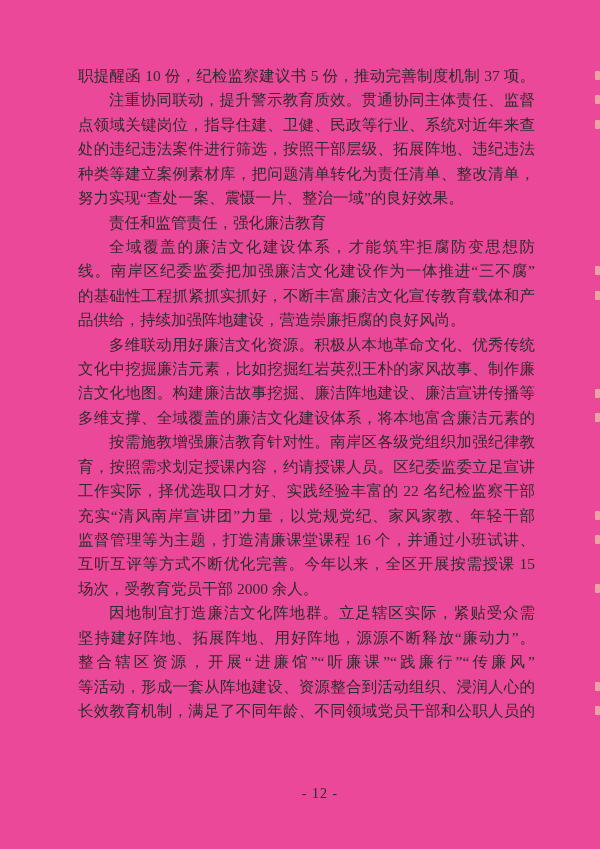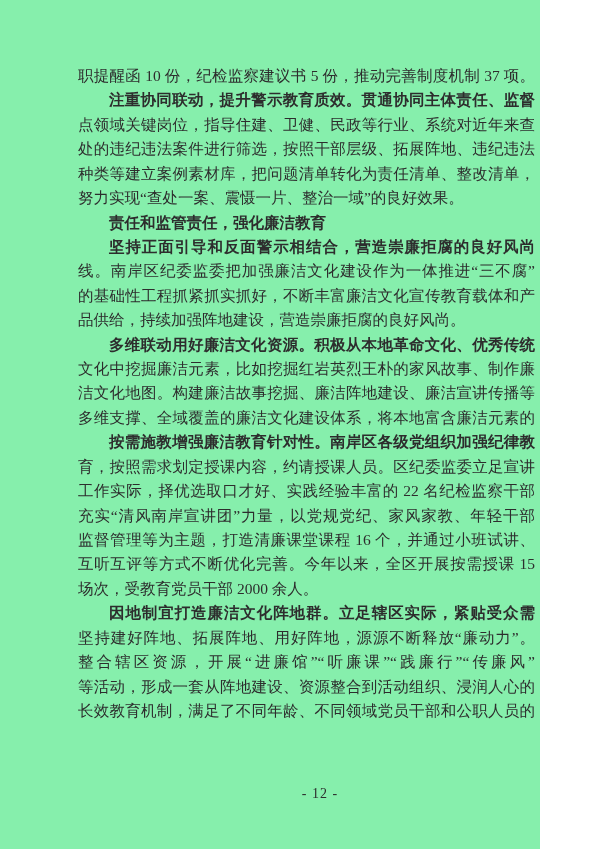--- a/index.html
+++ b/index.html
@@ -1,39 +1,39 @@
 <!DOCTYPE html>
 <html><head>
 <meta charset="utf-8">
 <style>
   html, body { margin: 0; padding: 0; }
   .page {
     position: relative;
-    width: 540px;
+    width: 600px;
     height: 849px;
-    background: #86efac;
+    background: #ec4899;
     overflow: hidden;
     font-family: "Liberation Serif", "DejaVu Serif", serif;
   }
   .text-block {
     position: absolute;
     left: 78px;
     top: 64px;
     width: 457px;
     color: #2d2d2d;
     font-size: 15.5px;
   }
   .line {
     height: 24.43px;
     line-height: 24.43px;
     overflow: hidden;
     white-space: normal;
     word-break: break-all;
   }
-  .line.indent { text-indent: 31px; font-weight: bold; }
+  .line.indent { text-indent: 31px; }
   .line.fill {
     text-align: justify;
     text-align-last: justify;
     text-justify: inter-character;
   }
   .footer {
     position: absolute;
     top: 786px;
     left: 0;
     width: 600px;
@@ -56,21 +56,21 @@
 
 <div class="page">
   <div class="text-block" id="text-block">
       <div class="line fill">职提醒函 10 份，纪检监察建议书 5 份，推动完善制度机制 37 项。</div>
       <div class="line indent fill">注重协同联动，提升警示教育质效。贯通协同主体责任、监督</div>
       <div class="line fill">点领域关键岗位，指导住建、卫健、民政等行业、系统对近年来查</div>
       <div class="line fill">处的违纪违法案件进行筛选，按照干部层级、拓展阵地、违纪违法</div>
       <div class="line fill">种类等建立案例素材库，把问题清单转化为责任清单、整改清单，</div>
       <div class="line">努力实现“查处一案、震慑一片、整治一域”的良好效果。</div>
       <div class="line indent">责任和监管责任，强化廉洁教育</div>
-      <div class="line indent fill">坚持正面引导和反面警示相结合，营造崇廉拒腐的良好风尚</div>
+      <div class="line indent fill">全域覆盖的廉洁文化建设体系，才能筑牢拒腐防变思想防</div>
       <div class="line fill">线。南岸区纪委监委把加强廉洁文化建设作为一体推进“三不腐”</div>
       <div class="line fill">的基础性工程抓紧抓实抓好，不断丰富廉洁文化宣传教育载体和产</div>
       <div class="line">品供给，持续加强阵地建设，营造崇廉拒腐的良好风尚。</div>
       <div class="line indent fill">多维联动用好廉洁文化资源。积极从本地革命文化、优秀传统</div>
       <div class="line fill">文化中挖掘廉洁元素，比如挖掘红岩英烈王朴的家风故事、制作廉</div>
       <div class="line fill">洁文化地图。构建廉洁故事挖掘、廉洁阵地建设、廉洁宣讲传播等</div>
       <div class="line fill">多维支撑、全域覆盖的廉洁文化建设体系，将本地富含廉洁元素的</div>
       <div class="line indent fill">按需施教增强廉洁教育针对性。南岸区各级党组织加强纪律教</div>
       <div class="line fill">育，按照需求划定授课内容，约请授课人员。区纪委监委立足宣讲</div>
       <div class="line fill">工作实际，择优选取口才好、实践经验丰富的 22 名纪检监察干部</div>

